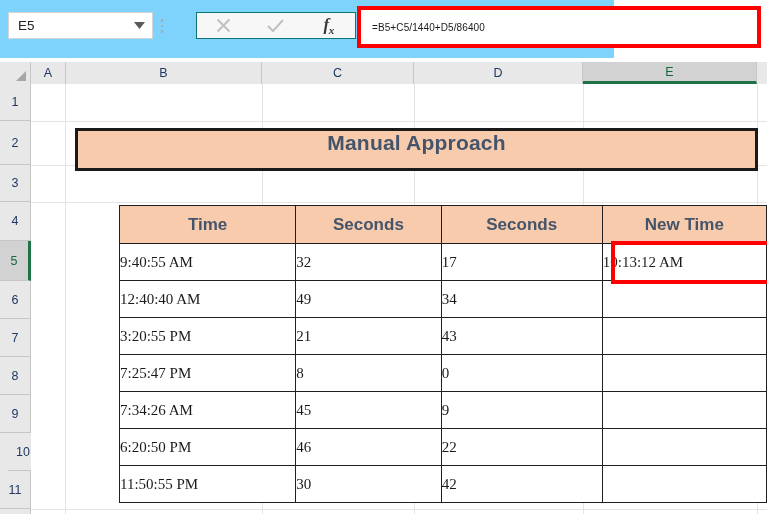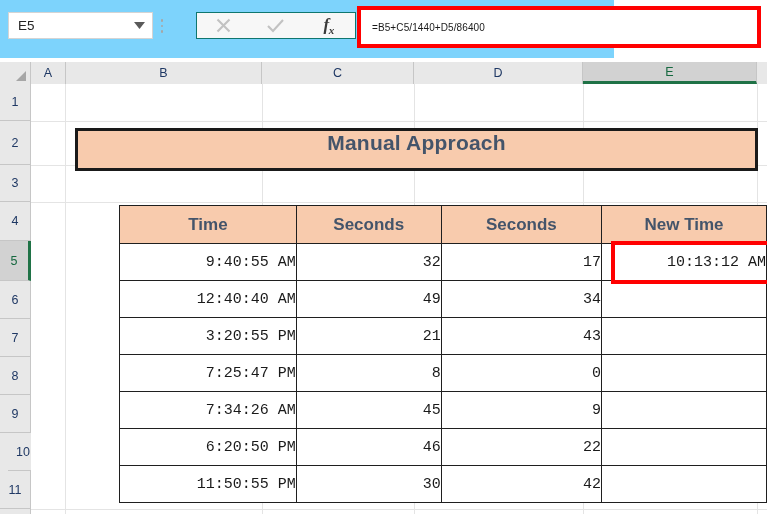--- a/index.html
+++ b/index.html
@@ -123,22 +123,22 @@
 
   
   .dtable {
     position: absolute; left: 56px; top: 121px;
     border-collapse: collapse;
     table-layout: fixed;
     margin-left: 32px;
   }
   .dtable td {
     border: 1.6px solid #1f1f1f;
-    text-align: right; vertical-align: middle;
-    font-family: Liberation Mono, monospace;
+    text-align: left; vertical-align: middle;
+    font-family: Liberation Serif, serif;
     background: #ffffff;
   }
   .dtable th {
     border: 1.6px solid #1f1f1f;
     background: #f8cbad;
     text-align: center; vertical-align: middle;
     font-size: 17px; font-weight: 700; color: #44546a;
     font-family: "Liberation Sans", sans-serif;
     height: 38px;
   }

